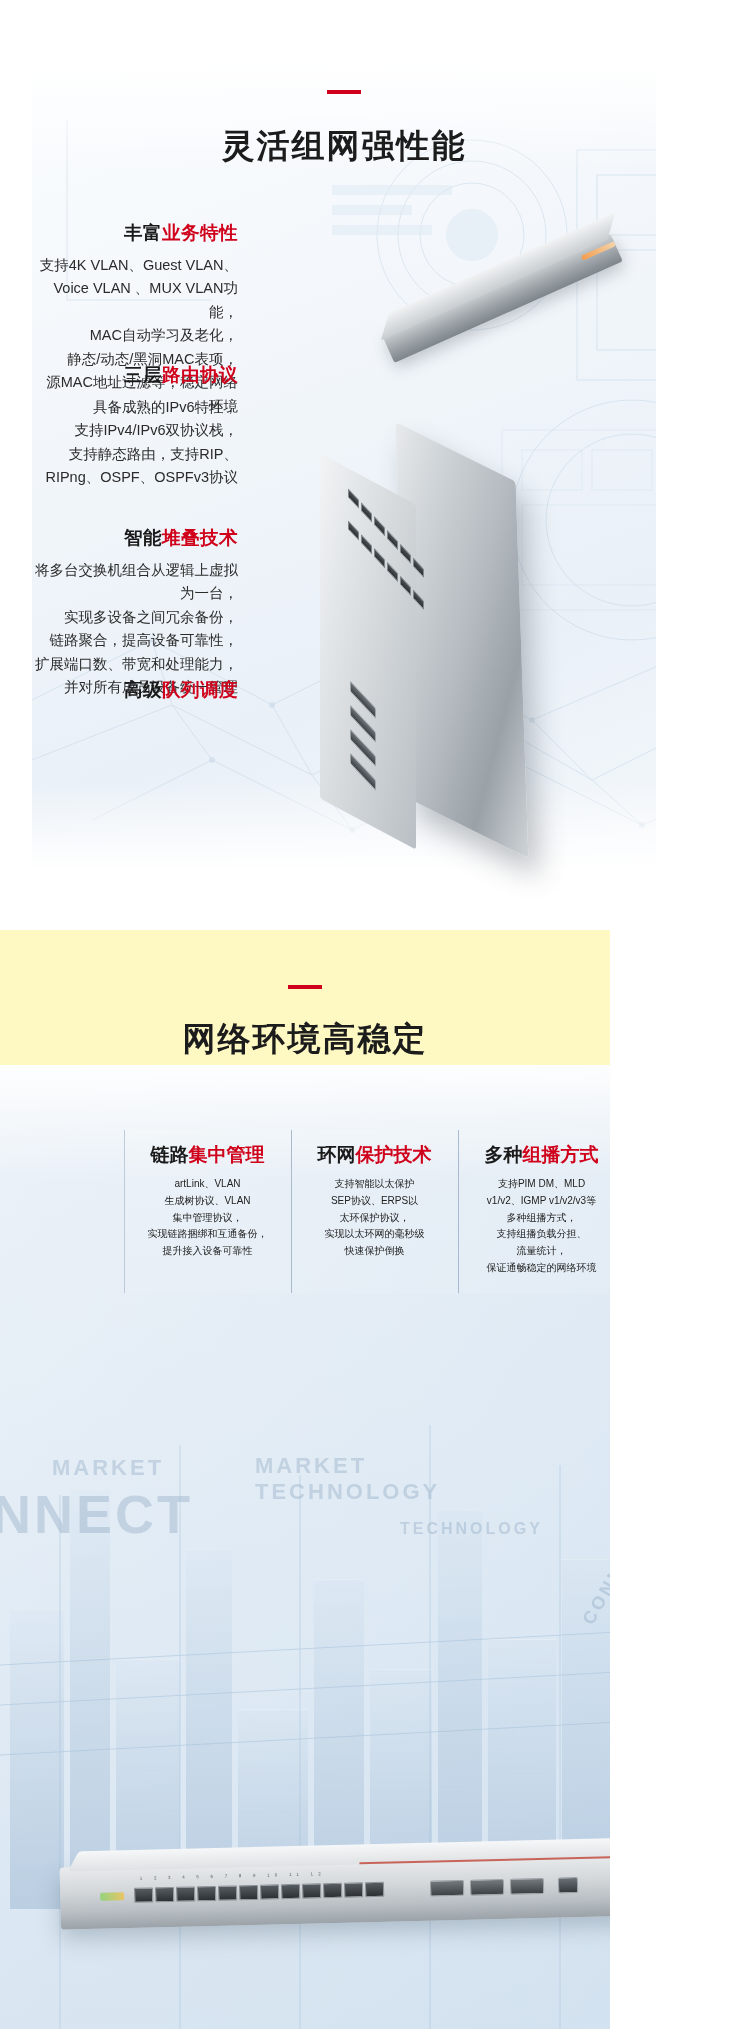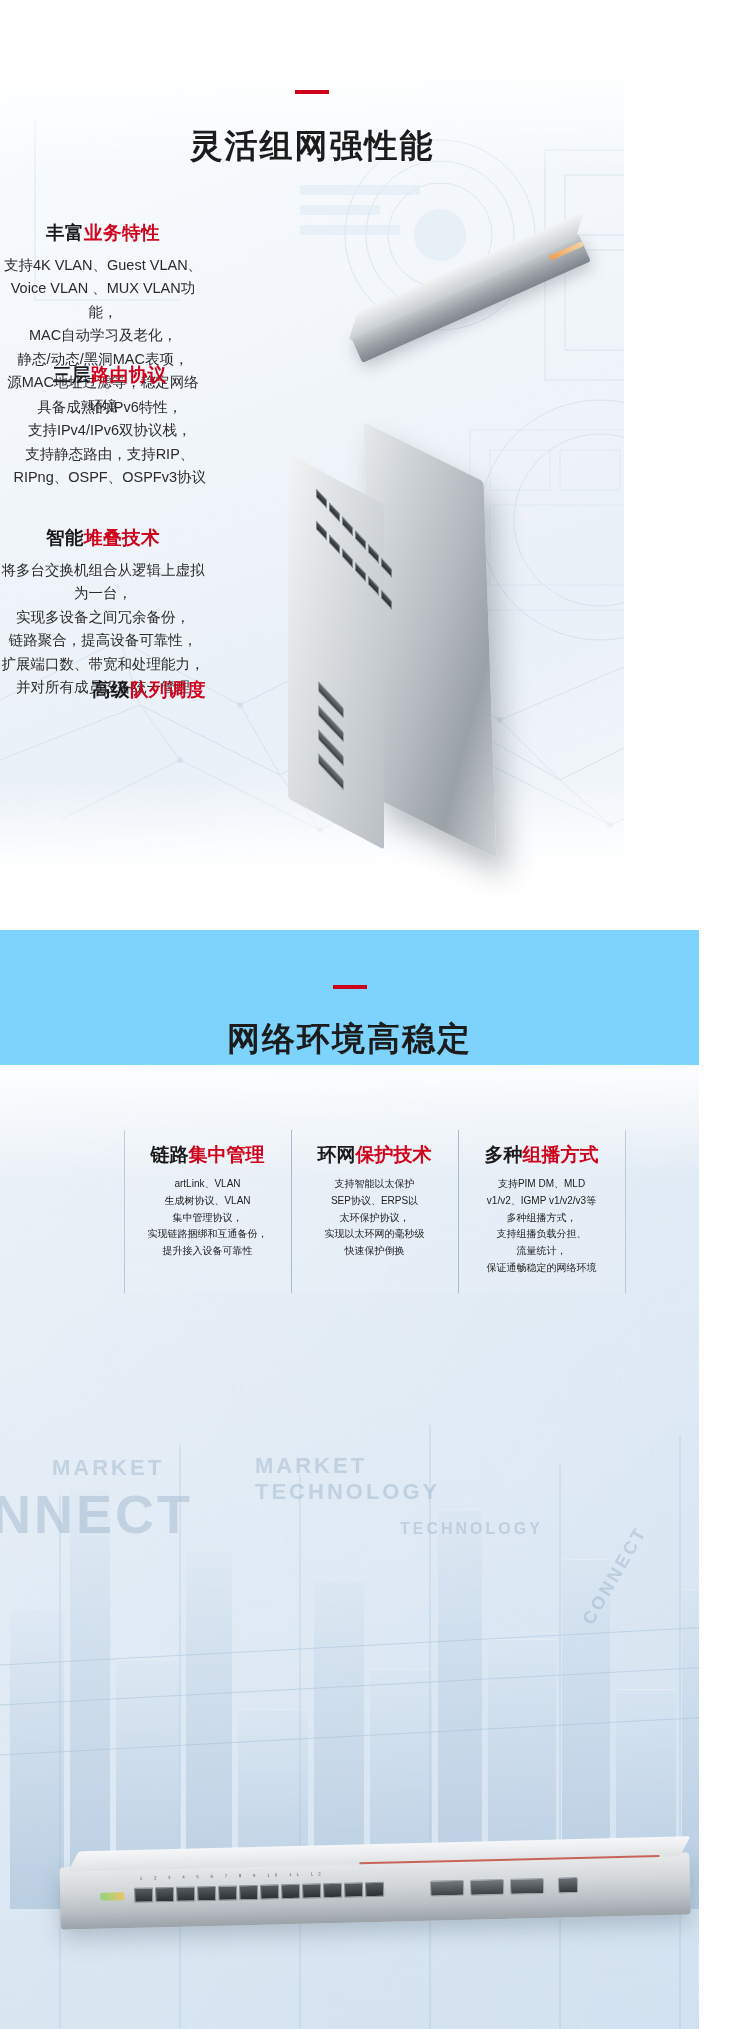--- a/index.html
+++ b/index.html
@@ -13,20 +13,21 @@
     position: relative;
   }
 
   
   .section1 {
     position: relative;
     width: 624px;
     height: 930px;
     background: linear-gradient(160deg, #fbfdff 0%, #f3f7fb 35%, #e9f0f7 70%, #f6f9fc 100%);
     overflow: hidden;
+    margin-left: 32px;
   }
 
   
   .s1-bg {
     position: absolute;
     inset: 0;
     opacity: 0.55;
     pointer-events: none;
   }
 
@@ -57,21 +58,21 @@
     color: #1c1c1c;
     letter-spacing: 2px;
   }
 
   .s1-head { position: relative; padding-top: 90px; z-index: 3; }
   .s1-head .sec-title { margin-top: 30px; }
 
   
   .feat {
     position: absolute;
-    text-align: center;
+    text-align: right;
     z-index: 4;
     line-height: 1.62;
   }
   .feat h3 {
     font-size: 18.5px;
     font-weight: bold;
     color: #1a1a1a;
     margin-bottom: 6px;
     letter-spacing: 0.5px;
   }
@@ -166,23 +167,23 @@
     transform: skewY(28deg);
   }
   .sfp.s1 { top: 218px; }
   .sfp.s2 { top: 242px; }
   .sfp.s3 { top: 266px; }
   .sfp.s4 { top: 290px; }
 
   
   .section2 {
     position: relative;
-    width: 699px;
+    width: 610px;
     height: 1099px;
-    background: #7dd3fc;
+    background: #fef9c3;
     overflow: hidden;
   }
   .s2-head { padding-top: 55px; position: relative; z-index: 4; }
   .s2-head .sec-title { margin-top: 28px; }
 
   .s2-city {
     position: absolute;
     left: 0; top: 135px;
     width: 750px; height: 964px;
     background:

